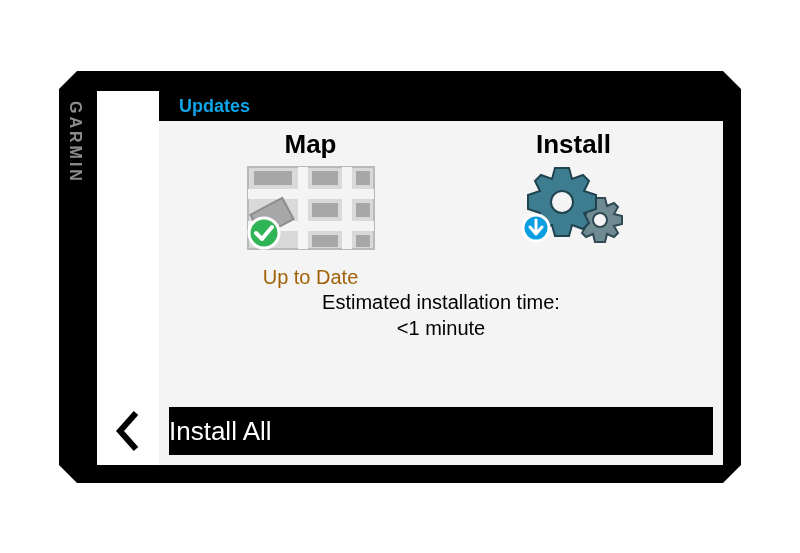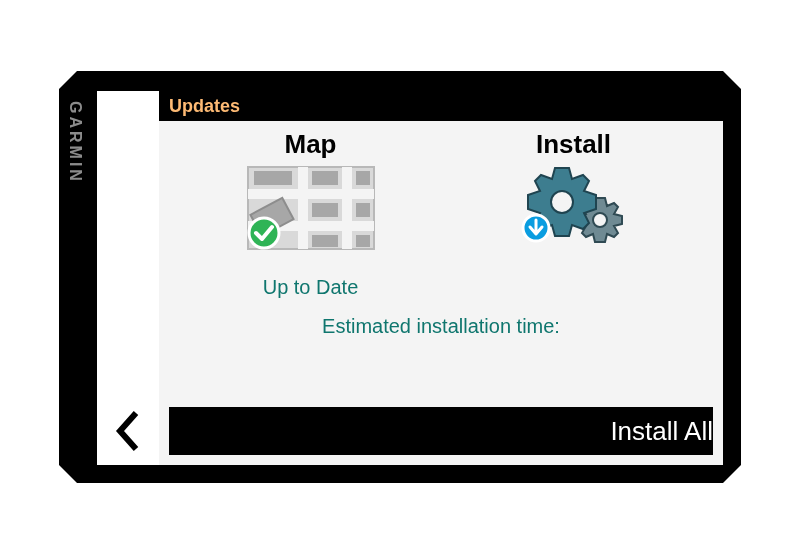--- a/index.html
+++ b/index.html
@@ -9,29 +9,29 @@
   .device-corner{position:absolute;width:26px;height:26px;background:#fff;}
   .dc-tl{left:-4px;top:-4px;clip-path:polygon(0 0,100% 0,0 100%);}
   .dc-tr{right:-4px;top:-4px;clip-path:polygon(0 0,100% 0,100% 100%);}
   .dc-bl{left:-4px;bottom:-4px;clip-path:polygon(0 0,0 100%,100% 100%);}
   .dc-br{right:-4px;bottom:-4px;clip-path:polygon(100% 0,100% 100%,0 100%);}
   .brand{position:absolute;left:6px;top:30px;width:20px;height:120px;color:#8c8c8c;font:600 16px/20px Arial;letter-spacing:3px;writing-mode:vertical-rl;text-orientation:mixed;}
   .screen{position:absolute;left:38px;top:20px;right:18px;bottom:18px;background:#f3f3f3;}
   .leftbar{position:absolute;left:0;top:0;bottom:0;width:62px;background:#fff;}
   .back{position:absolute;left:6px;bottom:4px;width:50px;height:56px;display:flex;align-items:center;justify-content:center;}
   .back svg{width:26px;height:40px;}
-  .header{position:absolute;left:62px;top:0;right:0;height:30px;background:#000;color:#fdba74;font:700 18px/30px Arial;padding-left:10px;box-sizing:border-box;}
+  .header{position:absolute;left:62px;top:0;right:0;height:30px;background:#000;color:#0ea5e9;font:700 18px/30px Arial;padding-left:20px;box-sizing:border-box;}
   .content{position:absolute;left:62px;top:30px;right:0;bottom:0;background:#f4f4f4;}
   .tiles{display:flex;justify-content:space-around;padding:6px 18px 0 20px;}
   .tile{flex:1;text-align:center;}
   .tile h2{margin:2px 0 4px 0;font:700 26px Arial;color:#000;}
-  .tile .status{margin-top:20px;font:400 20px Arial;color:#0f766e;}
+  .tile .status{margin-top:10px;font:400 20px Arial;color:#a16207;}
   .iconwrap{height:92px;display:flex;align-items:center;justify-content:center;}
-  .est{text-align:center;font:400 20px/26px Arial;color:#0f766e;margin-top:14px;}
-  .install{position:absolute;left:10px;right:10px;bottom:10px;height:48px;background:#000;color:#fff;font:400 26px/48px Arial;text-align:right;}
+  .est{text-align:center;font:400 20px/26px Arial;color:#000000;}
+  .install{position:absolute;left:10px;right:10px;bottom:10px;height:48px;background:#000;color:#fff;font:400 26px/48px Arial;text-align:left;}
 </style>
 </head>
 <body>
 
 <div class="stage">
   <div class="device">
     <div class="device-corner dc-tl"></div>
     <div class="device-corner dc-tr"></div>
     <div class="device-corner dc-bl"></div>
     <div class="device-corner dc-br"></div>
@@ -108,20 +108,21 @@
                   <circle cx="22" cy="66" r="13" fill="#0a9de0" stroke="#fff" stroke-width="3"></circle>
                   <path d="M22 58 L22 70 M16 65 L22 72 L28 65" fill="none" stroke="#fff" stroke-width="3" stroke-linecap="round" stroke-linejoin="round"></path>
                 </svg>
               </span>
             </div>
           </div>
         </div>
 
         <div class="est">
           <span>Estimated installation time:</span><br>
+          <span>&lt;1 minute</span>
         </div>
 
         <div class="install">Install All</div>
 
       </div>
     </div>
   </div>
 </div>
 
 </body></html>

